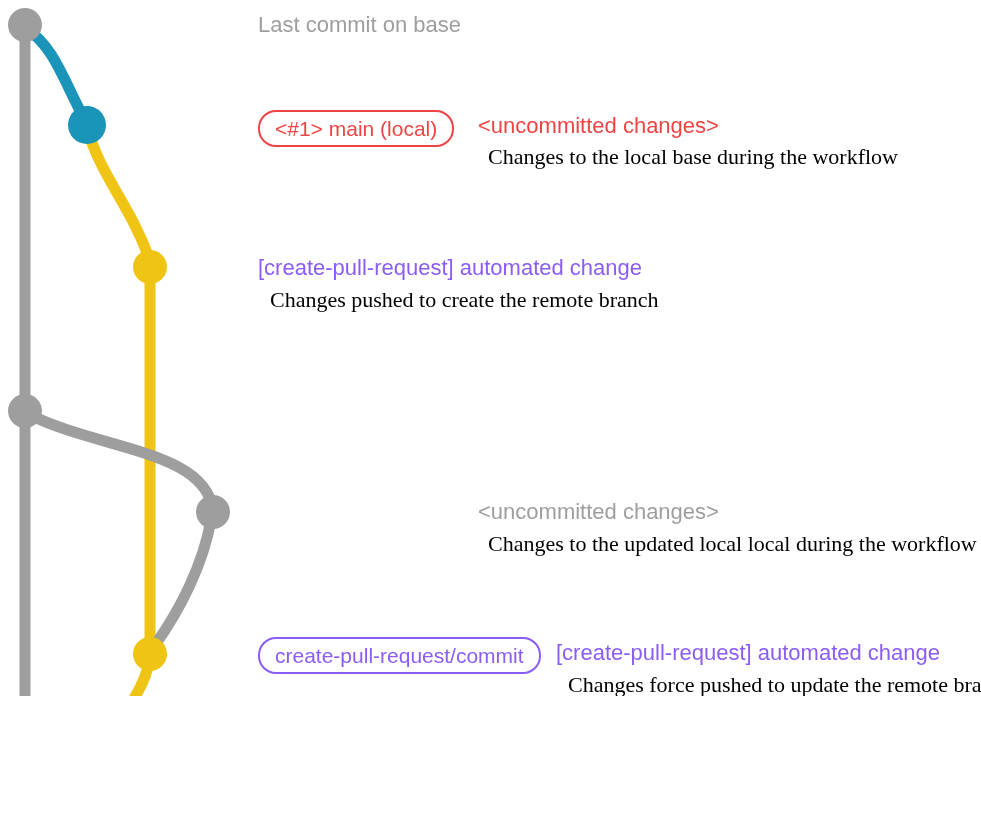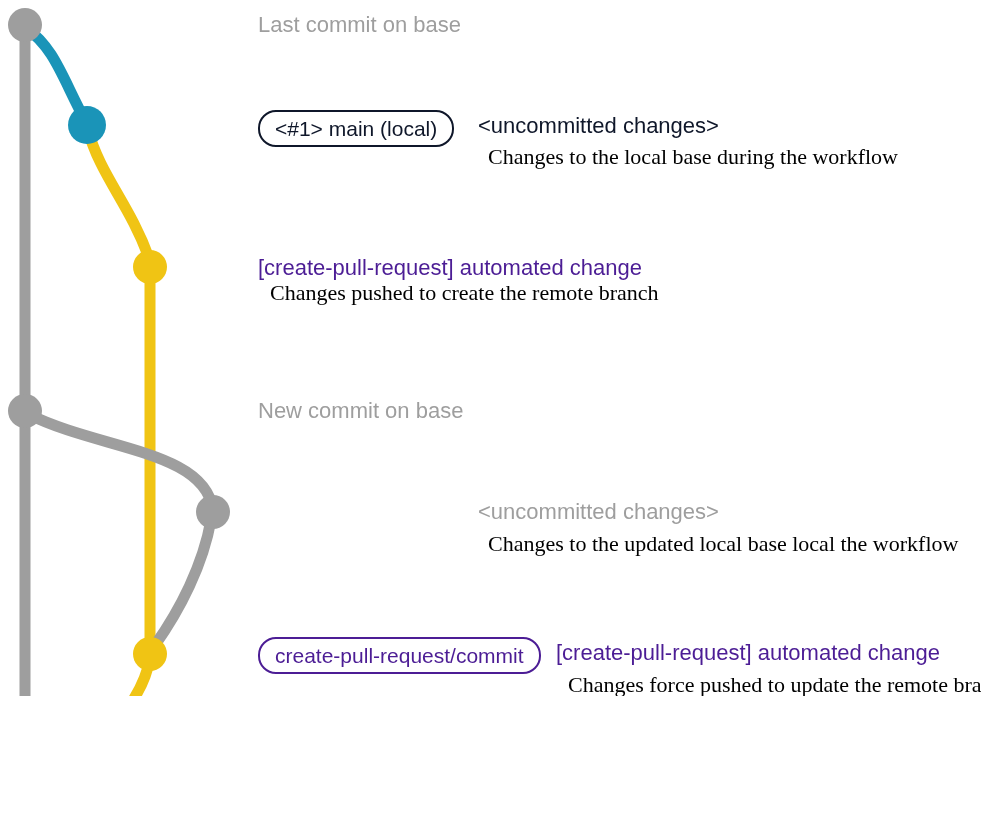--- a/index.html
+++ b/index.html
@@ -12,22 +12,22 @@
   }
   .graph-svg{position:absolute;left:0;top:0;}
   .lbl{position:absolute;white-space:nowrap;}
   .msg{font-size:22px;line-height:26px;}
   .note{
     font-family:"Liberation Serif",serif;
     font-size:22px;line-height:26px;
     color:#000000;
   }
   .c-gray{color:#9e9e9e;}
-  .c-teal{color:#0f172a;}
-  .c-yellow{color:#4c1d95;text-align:right;}
+  .c-teal{color:#ef4444;}
+  .c-yellow{color:#8b5cf6;text-align:right;}
   .box{
     position:absolute;
     box-sizing:border-box;
     height:37px;
     padding:0 15px;
     border:2px solid currentColor;
     border-radius:18px;
     font-size:21px;
     line-height:33px;
     white-space:nowrap;
@@ -63,26 +63,25 @@
     <circle cx="25" cy="797" r="17" fill="#9e9e9e"></circle>
   </svg>
 
   <div class="lbl msg c-gray" style="left:258px;top:12px">Last commit on base</div>
 
   <div class="box c-teal" style="left:258px;top:110px">&lt;#1&gt; main (local)</div>
   <div class="lbl msg c-teal" style="left:478px;top:113px">&lt;uncommitted changes&gt;</div>
   <div class="lbl note" style="left:488px;top:144px">Changes to the local base during the workflow</div>
 
   <div class="lbl msg c-yellow" style="left:258px;top:255px">[create-pull-request] automated change</div>
-  <div class="lbl note" style="left:270px;top:280px">Changes pushed to create the remote branch</div>
+  <div class="lbl note" style="left:270px;top:287px">Changes pushed to create the remote branch</div>
 
-  <div class="lbl msg c-gray" style="left:258px;top:398px">New commit on base</div>
 
   <div class="lbl msg c-gray" style="left:478px;top:499px">&lt;uncommitted changes&gt;</div>
-  <div class="lbl note" style="left:488px;top:531px">Changes to the updated local base local the workflow</div>
+  <div class="lbl note" style="left:488px;top:531px">Changes to the updated local local during the workflow</div>
 
   <div class="box c-yellow" style="left:258px;top:637px">create-pull-request/commit</div>
   <div class="lbl msg c-yellow" style="left:556px;top:640px">[create-pull-request] automated change</div>
   <div class="lbl note" style="left:568px;top:672px">Changes force pushed to update the remote branch</div>
 
   <div class="box c-gray" style="left:258px;top:780px">main</div>
 
 </div>
 
 </body></html>

